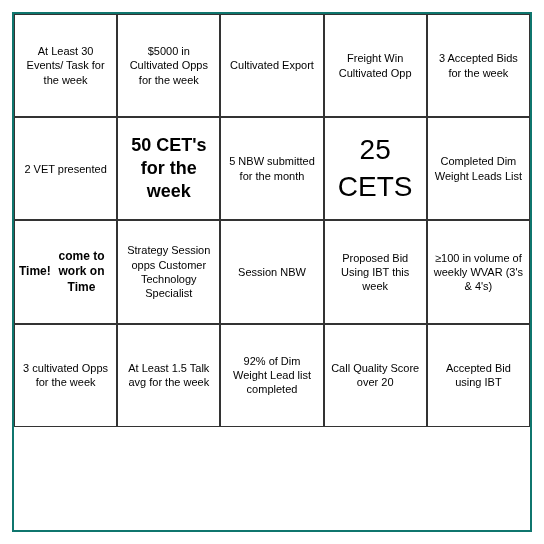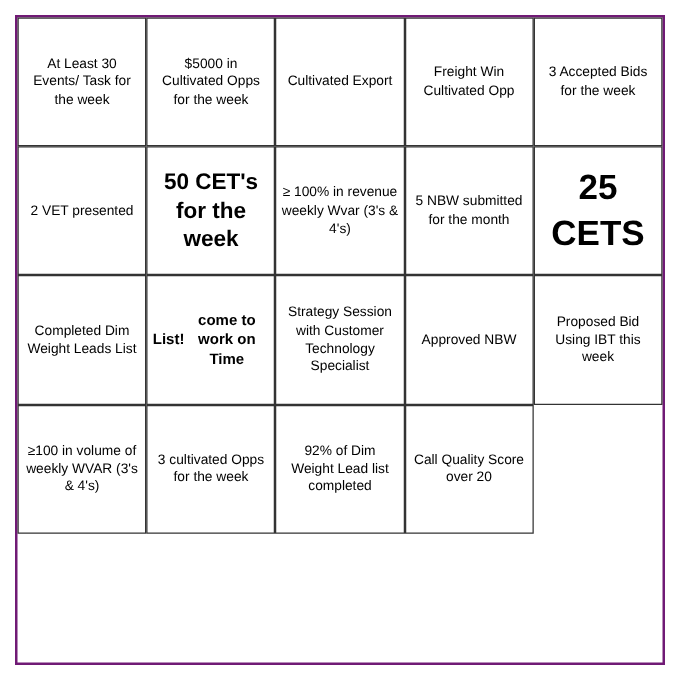--- a/index.html
+++ b/index.html
@@ -14,40 +14,40 @@
       background: white;
       font-family: Arial, sans-serif;
       display: flex;
       align-items: center;
       justify-content: center;
     }
 
     .bingo-board {
       width: 520px;
       height: 520px;
-      border: 2px solid #701a75;
+      border: 2px solid #0f766e;
       display: grid;
       grid-template-columns: repeat(5, 1fr);
       grid-template-rows: repeat(5, 1fr);
     }
 
     .cell {
       border: 1.5px solid #333;
       display: flex;
       align-items: center;
       justify-content: center;
       text-align: center;
       padding: 4px;
       font-size: 11px;
       line-height: 1.3;
     }
 
     .cell.large-text {
       font-size: 28px;
-      font-weight: bold;
+      font-weight: normal;
     }
 
     .cell.medium-text {
       font-size: 18px;
       font-weight: bold;
     }
 
     .cell.free {
       font-size: 12px;
       font-weight: bold;
@@ -57,29 +57,30 @@
 <body>
 
 <div class="bingo-board">
 <div class="cell">At Least 30 Events/ Task for the week</div>
     <div class="cell">$5000 in Cultivated Opps for the week</div>
     <div class="cell">Cultivated Export</div>
     <div class="cell">Freight Win Cultivated Opp</div>
     <div class="cell">3 Accepted Bids for the week</div>
     <div class="cell">2 VET presented</div>
     <div class="cell medium-text">50 CET's for the week</div>
-    <div class="cell">≥ 100% in revenue weekly Wvar (3's &amp; 4's)</div>
     <div class="cell">5 NBW submitted for the month</div>
     <div class="cell large-text">25 CETS</div>
     <div class="cell">Completed Dim Weight Leads List</div>
     <div class="cell free">
-      <span>List!</span>
+      <span>Time!</span>
       <br>
       <span>come to work on Time</span>
     </div>
-    <div class="cell">Strategy Session with Customer Technology Specialist</div>
-    <div class="cell">Approved NBW</div>
+    <div class="cell">Strategy Session opps Customer Technology Specialist</div>
+    <div class="cell">Session NBW</div>
     <div class="cell">Proposed Bid Using IBT this week</div>
     <div class="cell">≥100 in volume of weekly WVAR (3's &amp; 4's)</div>
     <div class="cell">3 cultivated Opps for the week</div>
+    <div class="cell">At Least 1.5 Talk avg for the week</div>
     <div class="cell">92% of Dim Weight Lead list completed</div>
     <div class="cell">Call Quality Score over 20</div>
+    <div class="cell">Accepted Bid using IBT</div>
   </div>
 
 </body></html>

